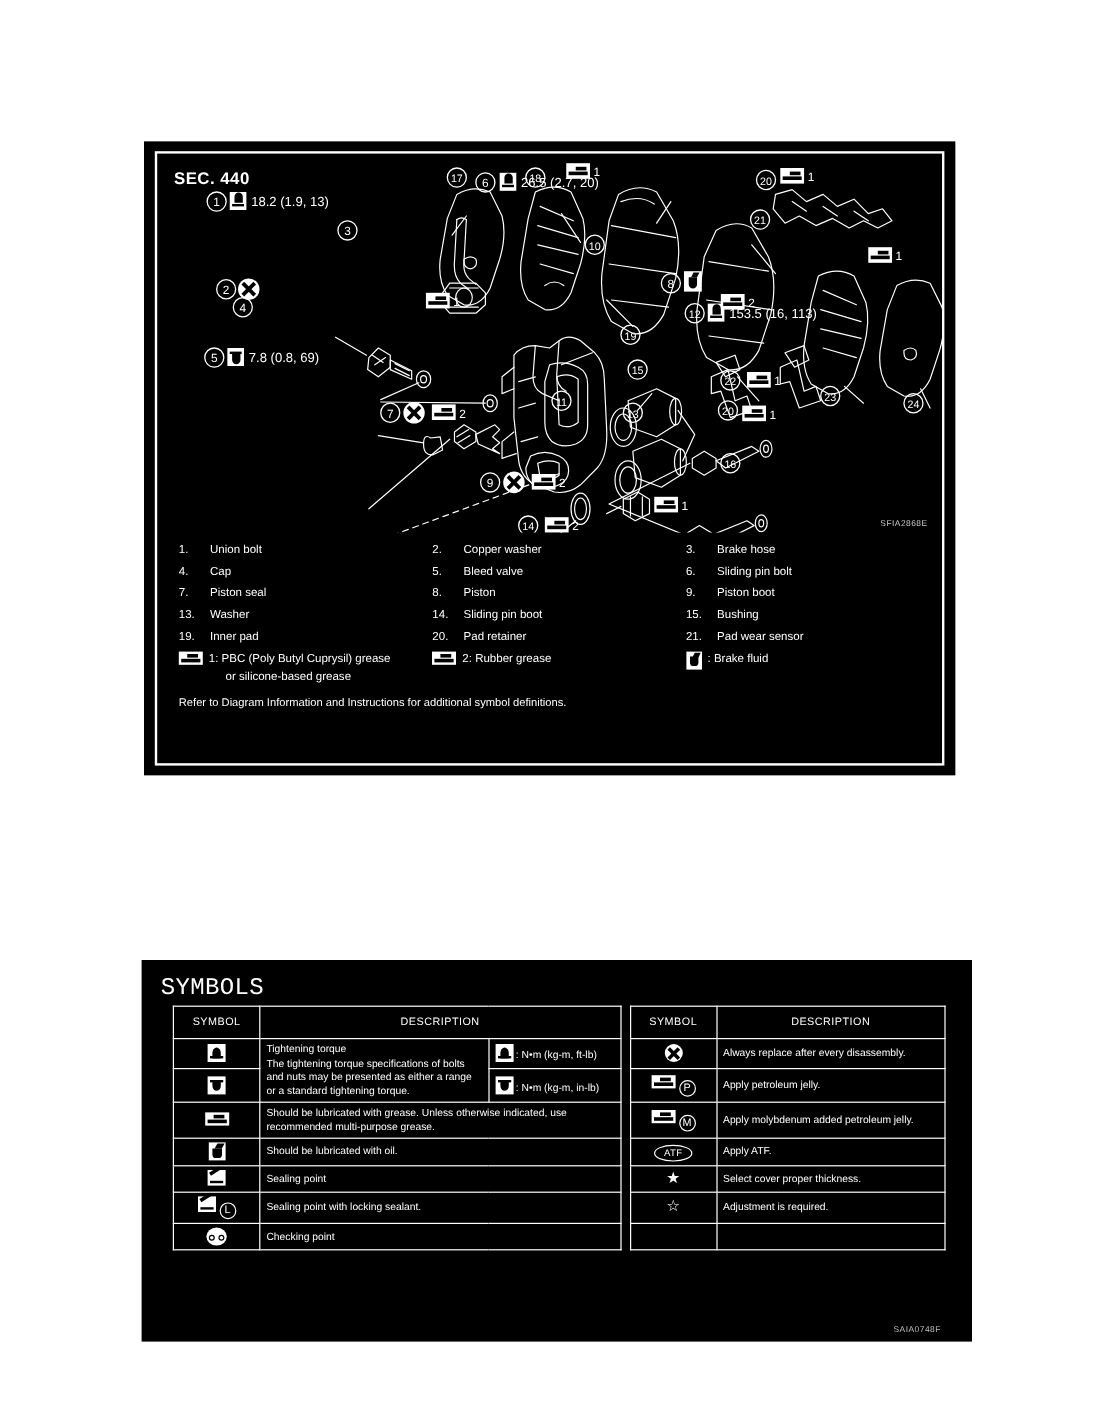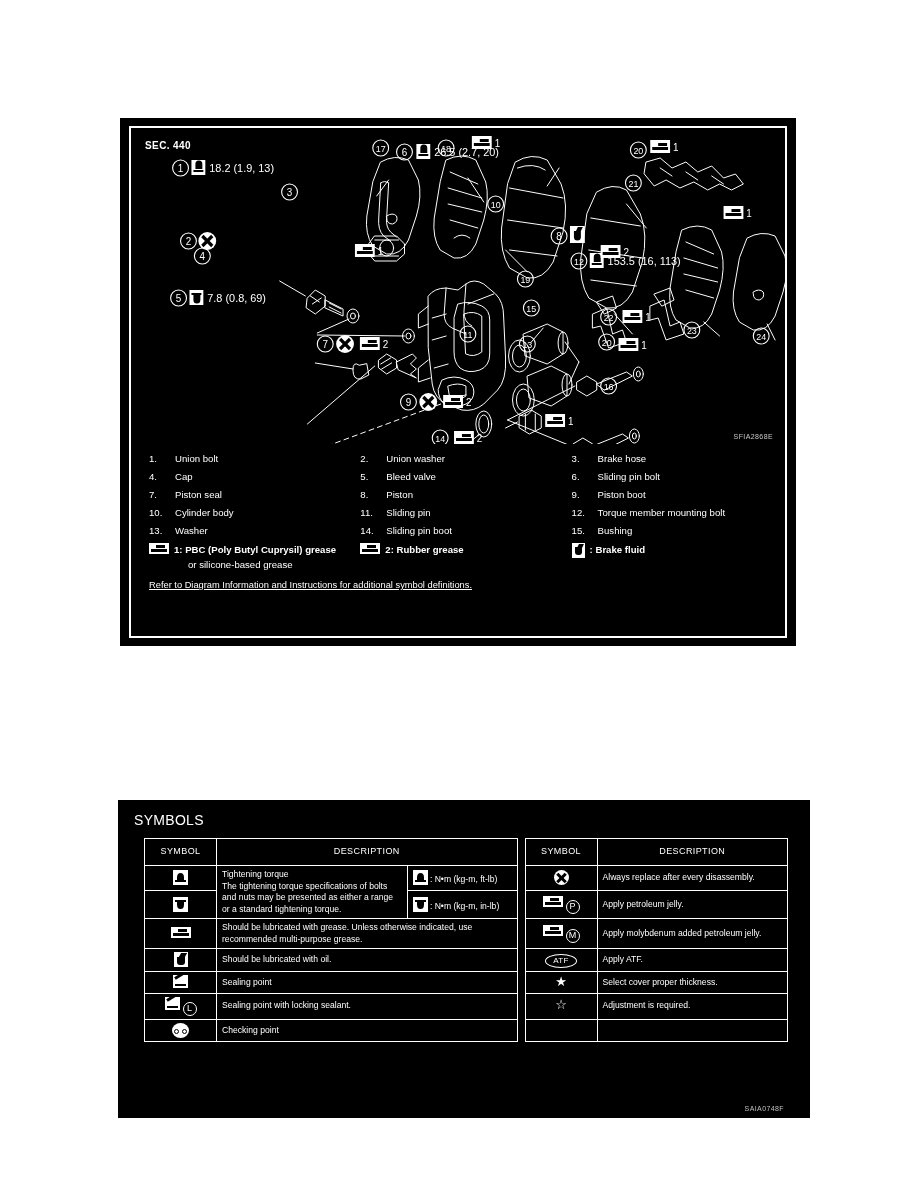--- a/index.html
+++ b/index.html
@@ -40,21 +40,21 @@
     left: 0; top: 0;
     width: 100%;
     height: 316px;
     overflow: hidden;
   }
   .sec-label {
     position: absolute;
     left: 14px;
     top: 12px;
     color: #ffffff;
-    font-size: 10px;
+    font-size: 14px;
     font-weight: bold;
     letter-spacing: 0.4px;
   }
   .fig-code {
     position: absolute;
     right: 12px;
     bottom: 4px;
     color: #c8c8c8;
     font-size: 7px;
     letter-spacing: 0.4px;
@@ -106,35 +106,33 @@
     font-size: 9.6px;
     line-height: 14px;
     margin-top: 3px;
   }
   .legend-cell {
     display: flex;
     width: 33.33%;
     box-sizing: border-box;
     padding-left: 8px;
     align-items: flex-start;
-    font-weight: bold;
   }
   .legend-cell .lg-text { padding-left: 5px; }
   .legend-sub {
     padding-left: 47px;
     color: #ffffff;
     font-size: 9.6px;
     line-height: 13px;
   }
   .refer-note {
     color: #ffffff;
     font-size: 9.3px;
     margin-top: 9px;
     padding-left: 8px;
-    text-decoration: underline;
   }
 
   
   .ico-grease {
     display: inline-block;
     width: 20px; height: 11px;
     background: #ffffff;
     position: relative;
     vertical-align: -1px;
     flex: none;
@@ -183,22 +181,23 @@
     width: 692px;
     height: 318px;
     background: #000000;
     box-sizing: border-box;
   }
   .symbols-title {
     position: absolute;
     left: 16px;
     top: 12px;
     color: #ffffff;
-    font-size: 14px;
+    font-size: 20px;
     letter-spacing: 0.3px;
+    font-family: Liberation Mono, monospace;
   }
   .sym-table-wrap {
     position: absolute;
     left: 26px;
     top: 38px;
     right: 22px;
     bottom: 22px;
   }
   table.sym {
     border-collapse: collapse;
@@ -705,21 +704,21 @@
 
     <div class="parts-list">
 
       <div class="parts-row">
         <div class="parts-cell">
             <span class="part-num">1.</span>
             <span class="part-name">Union bolt</span>
           </div>
         <div class="parts-cell">
             <span class="part-num">2.</span>
-            <span class="part-name">Union washer</span>
+            <span class="part-name">Copper washer</span>
           </div>
         <div class="parts-cell">
             <span class="part-num">3.</span>
             <span class="part-name">Brake hose</span>
           </div>
       </div>
 
       <div class="parts-row">
         <div class="parts-cell">
             <span class="part-num">4.</span>
@@ -743,51 +742,51 @@
         <div class="parts-cell">
             <span class="part-num">8.</span>
             <span class="part-name">Piston</span>
           </div>
         <div class="parts-cell">
             <span class="part-num">9.</span>
             <span class="part-name">Piston boot</span>
           </div>
       </div>
 
-      <div class="parts-row">
-        <div class="parts-cell">
-            <span class="part-num">10.</span>
-            <span class="part-name">Cylinder body</span>
-          </div>
-        <div class="parts-cell">
-            <span class="part-num">11.</span>
-            <span class="part-name">Sliding pin</span>
-          </div>
-        <div class="parts-cell">
-            <span class="part-num">12.</span>
-            <span class="part-name">Torque member mounting bolt</span>
-          </div>
-      </div>
 
       <div class="parts-row">
         <div class="parts-cell">
             <span class="part-num">13.</span>
             <span class="part-name">Washer</span>
           </div>
         <div class="parts-cell">
             <span class="part-num">14.</span>
             <span class="part-name">Sliding pin boot</span>
           </div>
         <div class="parts-cell">
             <span class="part-num">15.</span>
             <span class="part-name">Bushing</span>
           </div>
       </div>
 
 
+      <div class="parts-row">
+        <div class="parts-cell">
+            <span class="part-num">19.</span>
+            <span class="part-name">Inner pad</span>
+          </div>
+        <div class="parts-cell">
+            <span class="part-num">20.</span>
+            <span class="part-name">Pad retainer</span>
+          </div>
+        <div class="parts-cell">
+            <span class="part-num">21.</span>
+            <span class="part-name">Pad wear sensor</span>
+          </div>
+      </div>
 
 
       <div class="legend-row">
         <div class="legend-cell">
           <span class="ico-grease"></span>
           <span class="lg-text">1: PBC (Poly Butyl Cuprysil) grease</span>
         </div>
         <div class="legend-cell">
           <span class="ico-grease"></span>
           <span class="lg-text">2: Rubber grease</span>

